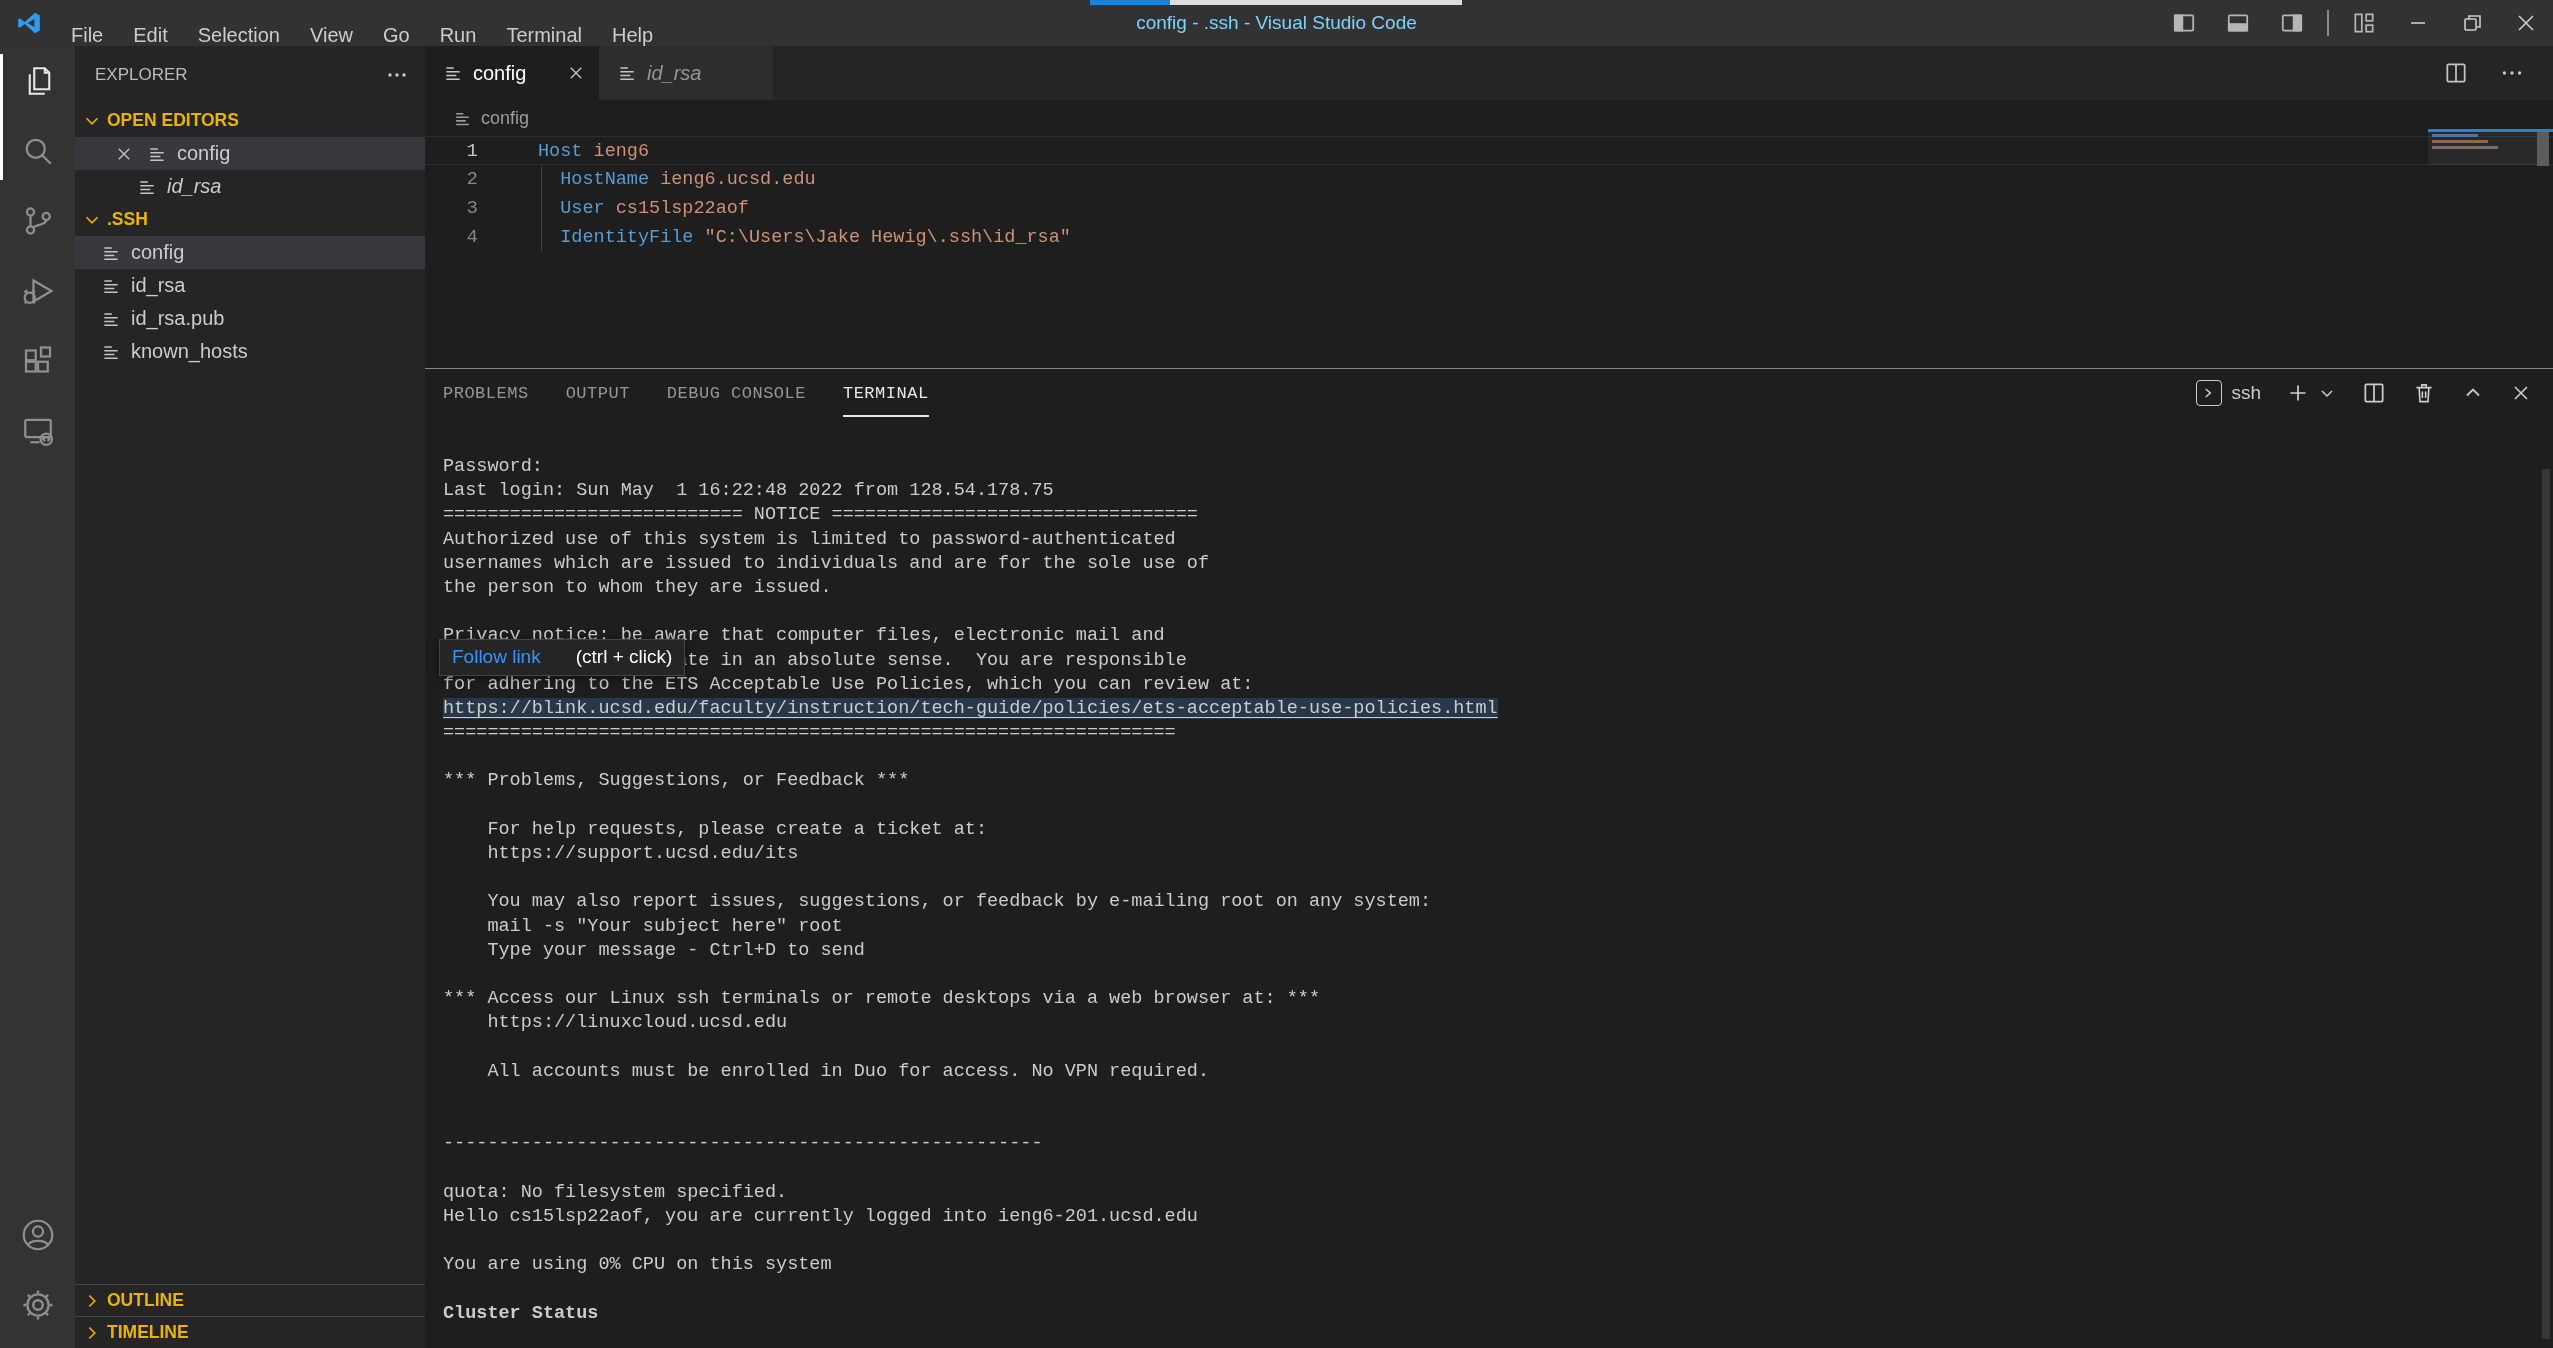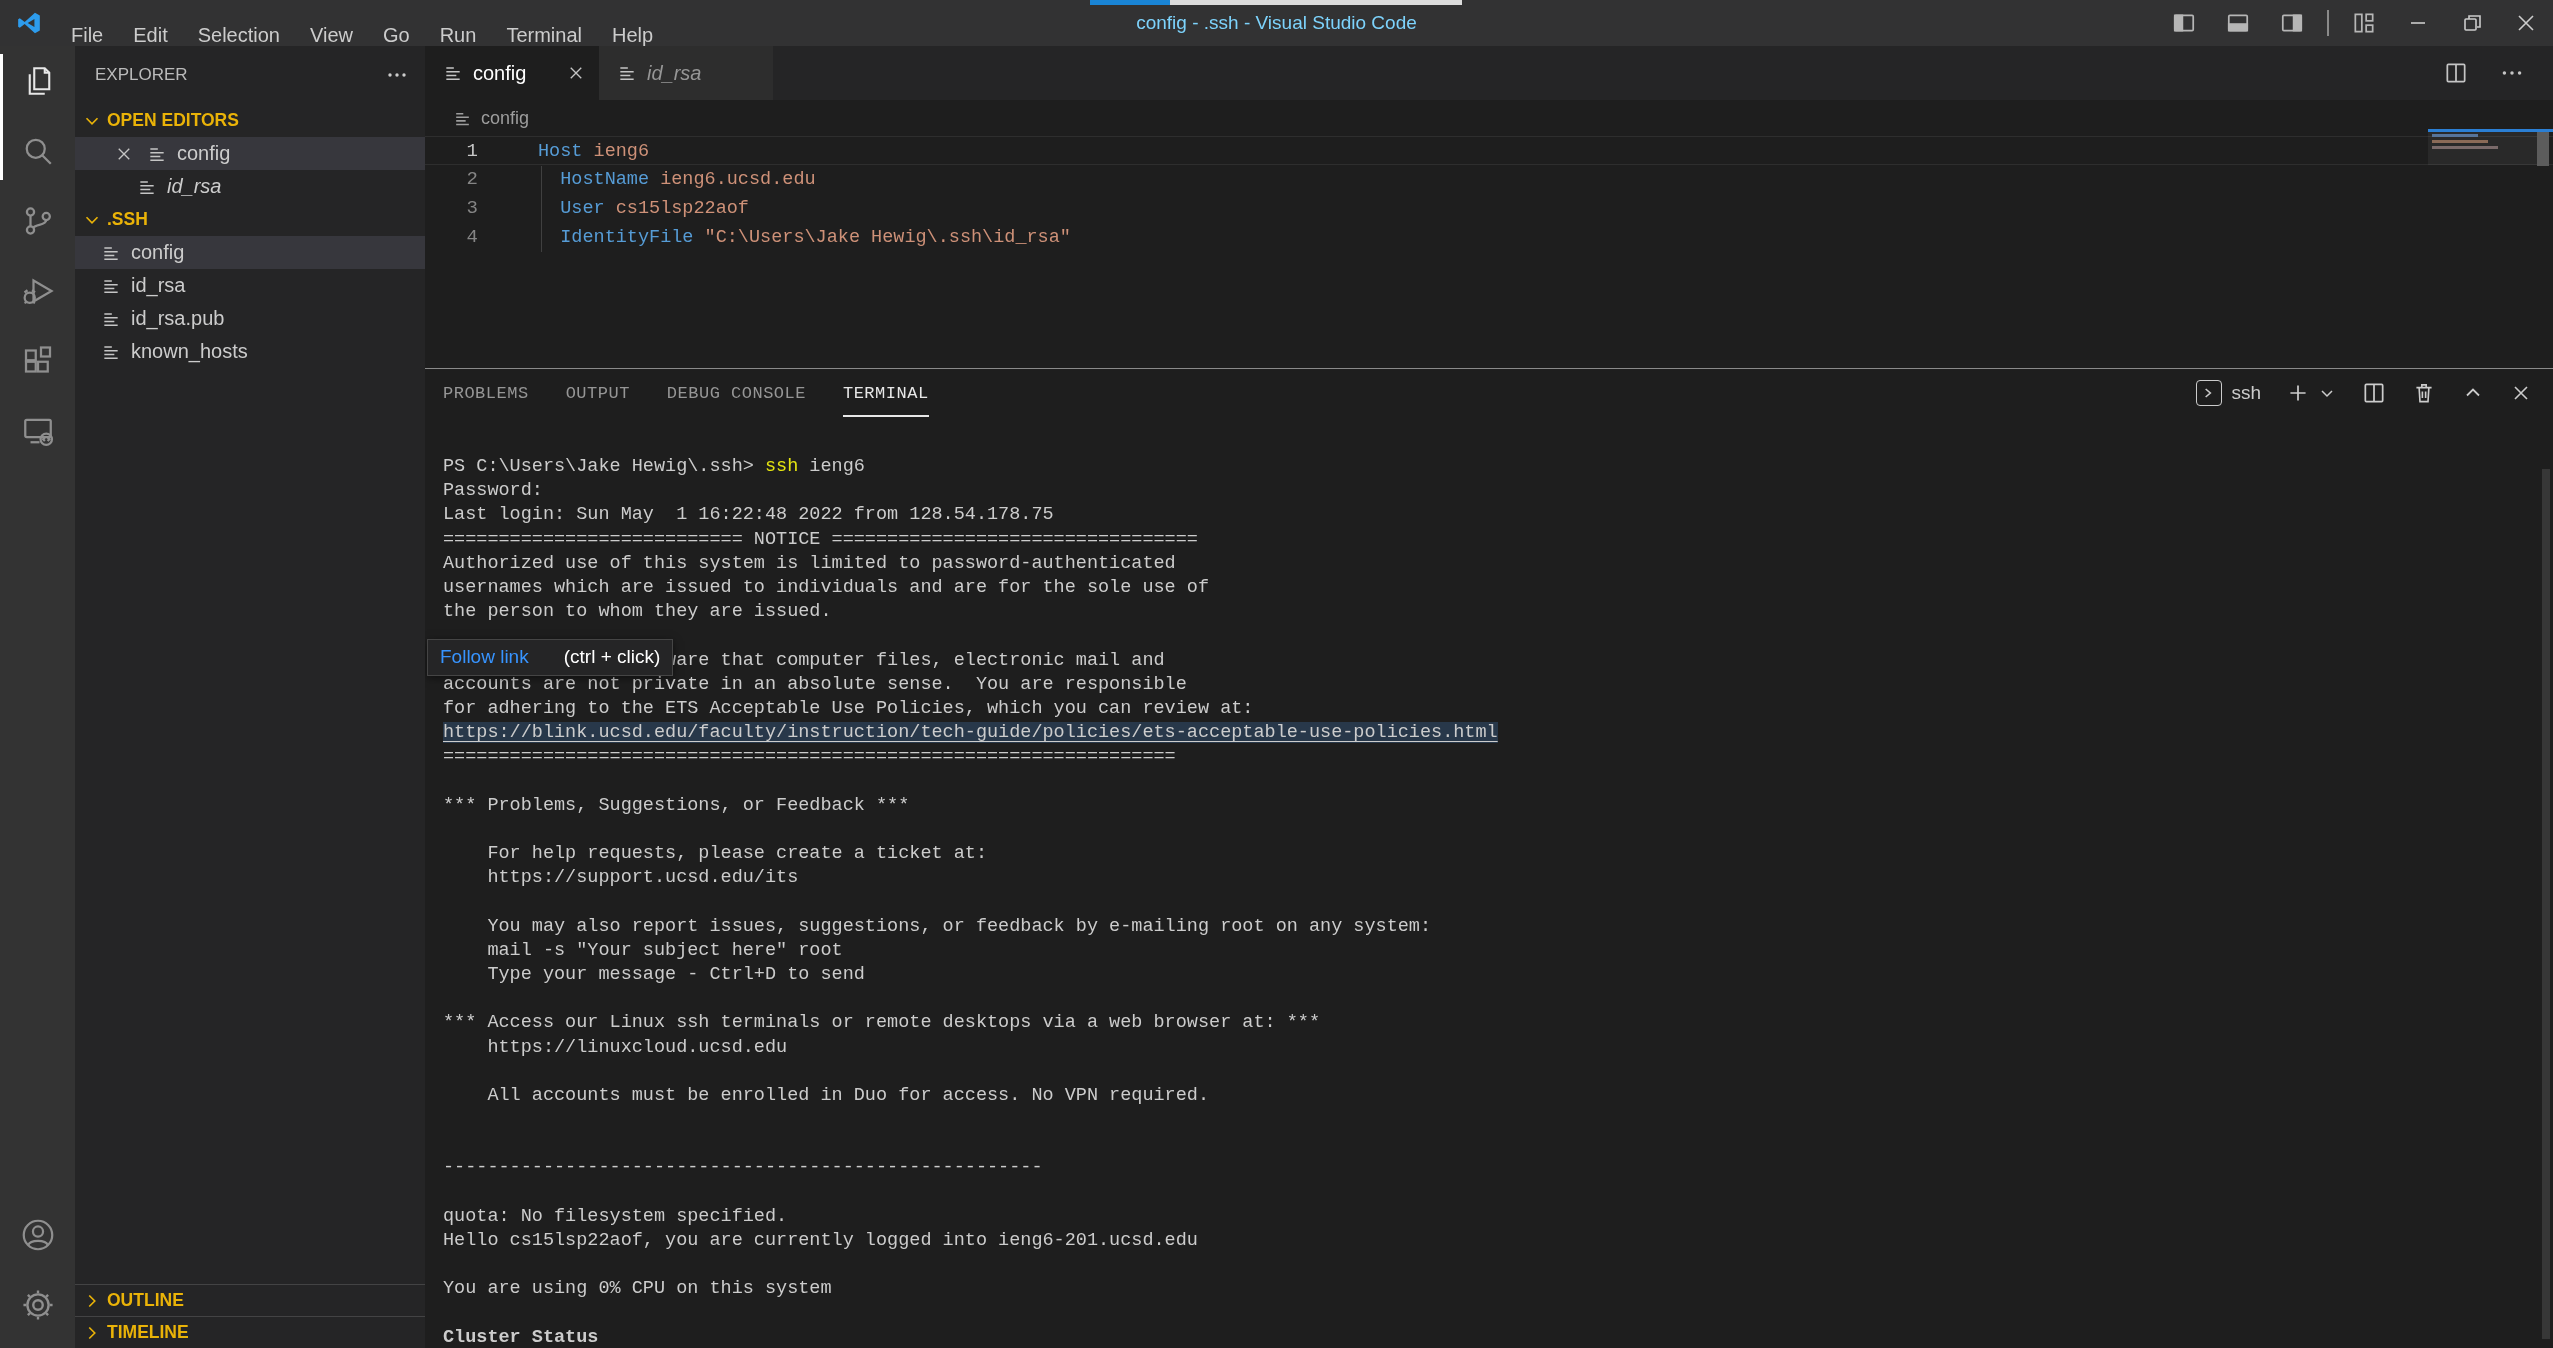--- a/index.html
+++ b/index.html
@@ -82,21 +82,21 @@
   .term-badge .bx { width:26px; height:26px; border:1.4px solid #cccccc; border-radius:4px;
                     display:flex; align-items:center; justify-content:center; }
   .pa-group { display:flex; align-items:center; gap:6px; }
 
   .terminal { position:relative; padding:38px 0 0 18px; font-family:"Liberation Mono","DejaVu Sans Mono",monospace;
               font-size:18.5px; color:#cccccc; height:931px; overflow:hidden; }
   .t-line { height:24.2px; line-height:24.2px; white-space:pre; }
   .t-yellow { color:#e5e510; }
   .t-bold { font-weight:bold; }
   .t-link { background:rgba(56,94,135,0.42); text-decoration:underline; text-underline-offset:4px; }
-  .tooltip { position:absolute; top:222px; left:2px; background:#252526; border:1px solid #454545;
+  .tooltip { position:absolute; top:222px; left:14px; background:#252526; border:1px solid #454545;
              padding:6px 12px 7px 12px; font-family:"Liberation Sans",sans-serif; font-size:19px;
              display:flex; gap:7px; align-items:center; z-index:10; box-shadow:0 2px 8px rgba(0,0,0,0.5); }
   .tooltip .tl { color:#3794ff; }
   .tooltip .th { color:#ffffff;margin-left:28px; }
   .term-scroll { position:absolute; right:3px; top:52px; width:8px; height:870px; background:rgba(121,121,121,0.28); }
 </style>
 </head>
 <body>
 
 <div class="strip-a" style="left:1090px; width:80px;"></div>
@@ -437,21 +437,20 @@
         </span>
         <span>
           <svg width="24" height="24" viewBox="0 0 24 24" stroke="currentColor" stroke-width="1.6">
               <path d="M6 6l12 12M18 6L6 18"></path>
             </svg>
         </span>
       </div>
     </div>
     <div class="terminal">
       <div id="terminal-root">
-          <div class="t-line"><span>PS C:\Users\Jake Hewig\.ssh&gt; </span><span class="t-yellow">ssh</span><span> ieng6</span></div>
           <div class="t-line">Password:</div>
           <div class="t-line">Last login: Sun May  1 16:22:48 2022 from 128.54.178.75</div>
           <div class="t-line">=========================== NOTICE =================================</div>
           <div class="t-line">Authorized use of this system is limited to password-authenticated</div>
           <div class="t-line">usernames which are issued to individuals and are for the sole use of</div>
           <div class="t-line">the person to whom they are issued.</div>
           <div class="t-line"></div>
           <div class="t-line">Privacy notice: be aware that computer files, electronic mail and</div>
           <div class="t-line">accounts are not private in an absolute sense.  You are responsible</div>
           <div class="t-line">for adhering to the ETS Acceptable Use Policies, which you can review at:</div>

